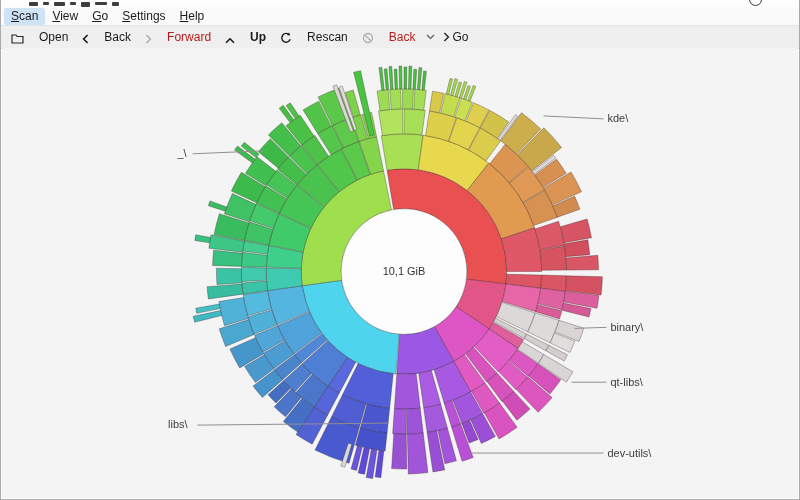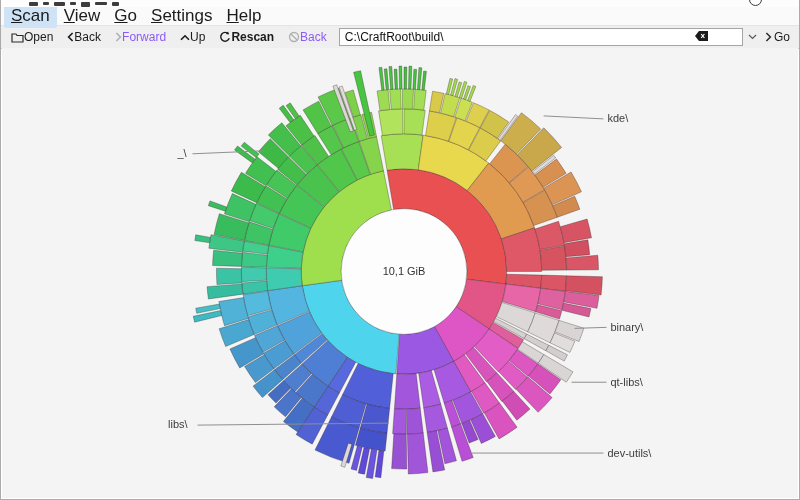--- a/index.html
+++ b/index.html
@@ -7,28 +7,28 @@
     width:800px;height:500px;position:relative;overflow:hidden;
     font-family:"Liberation Sans",sans-serif;background:#ffffff;
     box-sizing:border-box;border-left:1px solid #ababab;border-right:1px solid #ababab;border-bottom:1px solid #ababab;
   }
   
   .titlebar{height:7px;background:#fdfdfd;position:relative;overflow:visible}
   .title-marks{position:absolute;left:28px;top:2px;display:flex;gap:5px;align-items:flex-start}
   .title-marks i{display:block;background:#3d3d3d;border-radius:1px}
   .partial-circle{position:absolute;top:-7px;left:748px;width:11px;height:11px;border:1.6px solid #3a3a3a;border-radius:50%;background:#fff}
   
-  .menubar{height:18px;background:#fafafa;display:flex;align-items:center;padding-left:3px;font-size:17px;color:#1b1b1b}
+  .menubar{height:18px;background:#fafafa;display:flex;align-items:center;padding-left:3px;font-size:12px;color:#1b1b1b}
   .menu-item{padding:1px 7px 2px 7px;border-radius:2px;cursor:default;white-space:nowrap}
   .menu-item.active{background:#cfe3f6}
   .menu-item u{text-decoration:underline}
   
   .toolbar{height:22px;background:#efefef;border-top:1px solid #e4e4e4;border-bottom:1px solid #cccccc;display:flex;align-items:center;font-size:12px;padding:0 4px;color:#1b1b1b}
-  .tbtn{display:flex;align-items:center;gap:0;padding:1px 8px 1px 6px;white-space:nowrap;cursor:default}
-  .tbtn.disabled{color:#8b5cf6}
+  .tbtn{display:flex;align-items:flex-end;gap:15px;padding:1px 8px 1px 6px;white-space:nowrap;cursor:default}
+  .tbtn.disabled{color:#b91c1c}
   .tbtn svg{flex:0 0 auto}
   .addr{flex:1;display:flex;align-items:center;position:relative;margin:0 2px 0 4px}
   .addr input{
     width:100%;height:15px;border:1px solid #a5a5a5;background:#fff;
     font:12px "Liberation Sans",sans-serif;padding:0 44px 1px 5px;color:#111;outline:none;
   }
   .clear-btn{position:absolute;right:34px;top:2px;width:15px;height:12px;cursor:default}
   .combo-arrow{width:15px;height:16px;display:flex;align-items:center;justify-content:center;cursor:default}
   .go-btn{display:flex;align-items:center;gap:2px;padding:1px 5px;white-space:nowrap;cursor:default}
   
@@ -78,42 +78,35 @@
   <div class="tbtn disabled">
     <svg width="7" height="10" viewBox="0 0 7 10">
         <path d="M1.4 1l4 4-4 4" stroke="#b0b0b0" stroke-width="1.6" fill="none"></path>
       </svg>
     <span>Forward</span>
   </div>
   <div class="tbtn">
     <svg width="10" height="7" viewBox="0 0 10 7">
         <path d="M1 5.8L5 1.8l4 4" stroke="#1b1b1b" stroke-width="1.6" fill="none"></path>
       </svg>
-    <span style="font-weight:normal">Up</span>
+    <span style="font-weight:bold">Up</span>
   </div>
   <div class="tbtn">
     <svg width="12" height="12" viewBox="0 0 12 12">
         <path d="M10.3 7.3A4.4 4.4 0 1 1 9.5 2.9" fill="none" stroke="#1b1b1b" stroke-width="1.4"></path>
         <path d="M9.2 0.4l0.6 3-3-0.5z" fill="#1b1b1b"></path>
       </svg>
-    <span style="font-weight:bold">Rescan</span>
+    <span style="font-weight:normal">Rescan</span>
   </div>
   <div class="tbtn disabled">
     <svg width="12" height="12" viewBox="0 0 12 12">
         <circle cx="6" cy="6" r="4.5" fill="none" stroke="#b0b0b0" stroke-width="1.3"></circle>
         <path d="M2.8 3l6.4 6" stroke="#b0b0b0" stroke-width="1.3"></path>
       </svg>
     <span>Back</span>
-  </div>
-  <div class="addr">
-    <input type="text" value="C:\CraftRoot\build\" style="">
-    <svg class="clear-btn" width="15" height="12" viewBox="0 0 15 12">
-      <path d="M1 6L5 1h9v10H5z" fill="#1a1a1a"></path>
-      <path d="M7.2 4l3.2 4M10.4 4L7.2 8" stroke="#fff" stroke-width="1.2"></path>
-    </svg>
   </div>
   <div class="combo-arrow">
     <svg width="9" height="6" viewBox="0 0 9 6">
         <path d="M1 1l3.5 3.5L8 1" stroke="#5a5a5a" stroke-width="1.2" fill="none"></path>
       </svg>
   </div>
   <div class="go-btn">
     <svg width="7" height="10" viewBox="0 0 7 10">
         <path d="M1.4 1l4 4-4 4" stroke="#2b2b2b" stroke-width="1.5" fill="none"></path>
       </svg>

